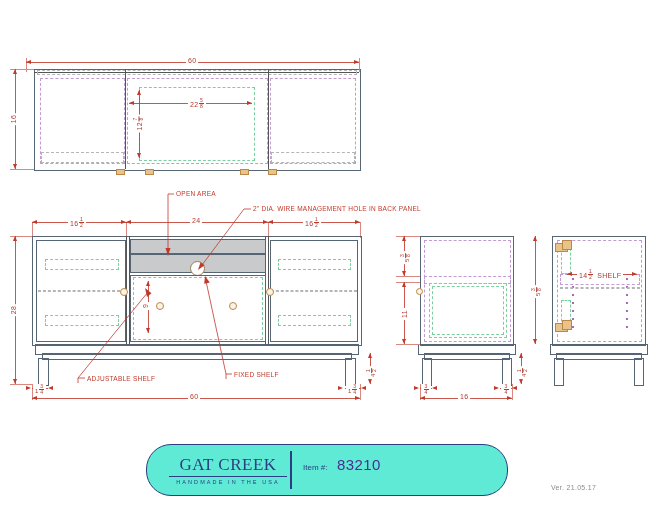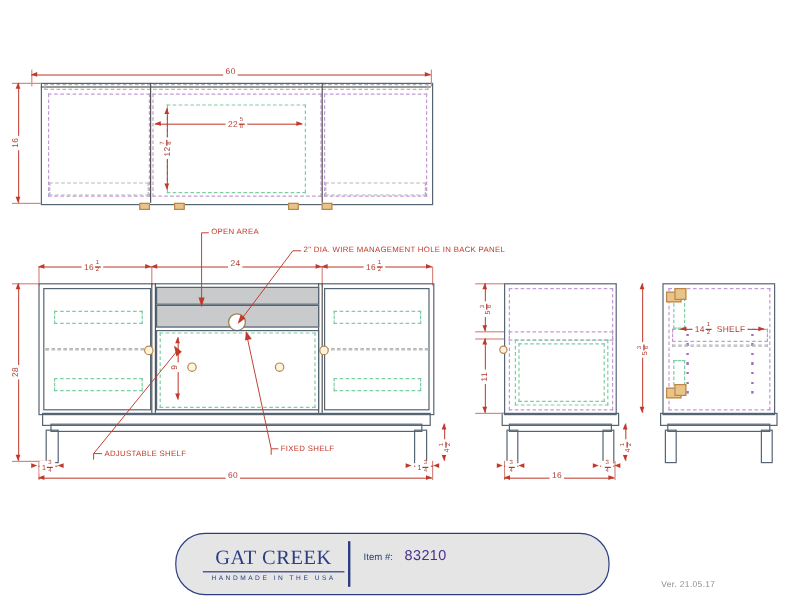--- a/index.html
+++ b/index.html
@@ -46,29 +46,29 @@
 
   .knob{position:absolute;border:1px solid #b9874a;border-radius:50%;background:#fdf3e3;}
   .hole{position:absolute;border:1px solid #9a7b4f;border-radius:50%;background:#fff;}
 
   svg.lead{position:absolute;overflow:visible;}
   svg.lead path,svg.lead line{stroke:#c0392b;fill:none;stroke-width:.8;}
   svg.lead polygon{fill:#c0392b;}
 
   
   .titleblock{position:absolute;left:146px;top:444px;width:360px;height:50px;
-              border:1.5px solid #2c3e81;border-radius:25px;background:#e5e5e5;}
+              border:1.5px solid #2c3e81;border-radius:25px;background:#5eead4;}
   .tb-div{position:absolute;left:143px;top:6px;width:1.5px;height:38px;background:#2c3e81;}
   .brand{position:absolute;left:22px;top:10px;width:118px;text-align:center;}
   .brand-name{color:#2c3e81;font-size:17px;letter-spacing:.5px;font-family:"Liberation Serif",serif;}
   .brand-rule{height:1px;background:#2c3e81;margin:1px 0 2px;}
   .brand-sub{color:#2c3e81;font-size:5.5px;letter-spacing:2.1px;}
   .tb-row{position:absolute;left:156px;display:flex;align-items:baseline;}
   .tb-lbl{color:#2c3e81;font-size:8px;width:34px;}
-  .tb-val{color:#4a2f8f;font-size:12px;letter-spacing:.4px;}
+  .tb-val{color:#4a2f8f;font-size:15px;letter-spacing:.4px;}
   .tb-val.big{font-size:14px;}
   .version{position:absolute;left:551px;top:484px;color:#8c8c8c;font-size:7px;letter-spacing:.3px;}
 </style>
 </head>
 <body>
 
 <div class="stage">
 
   <div>
 

